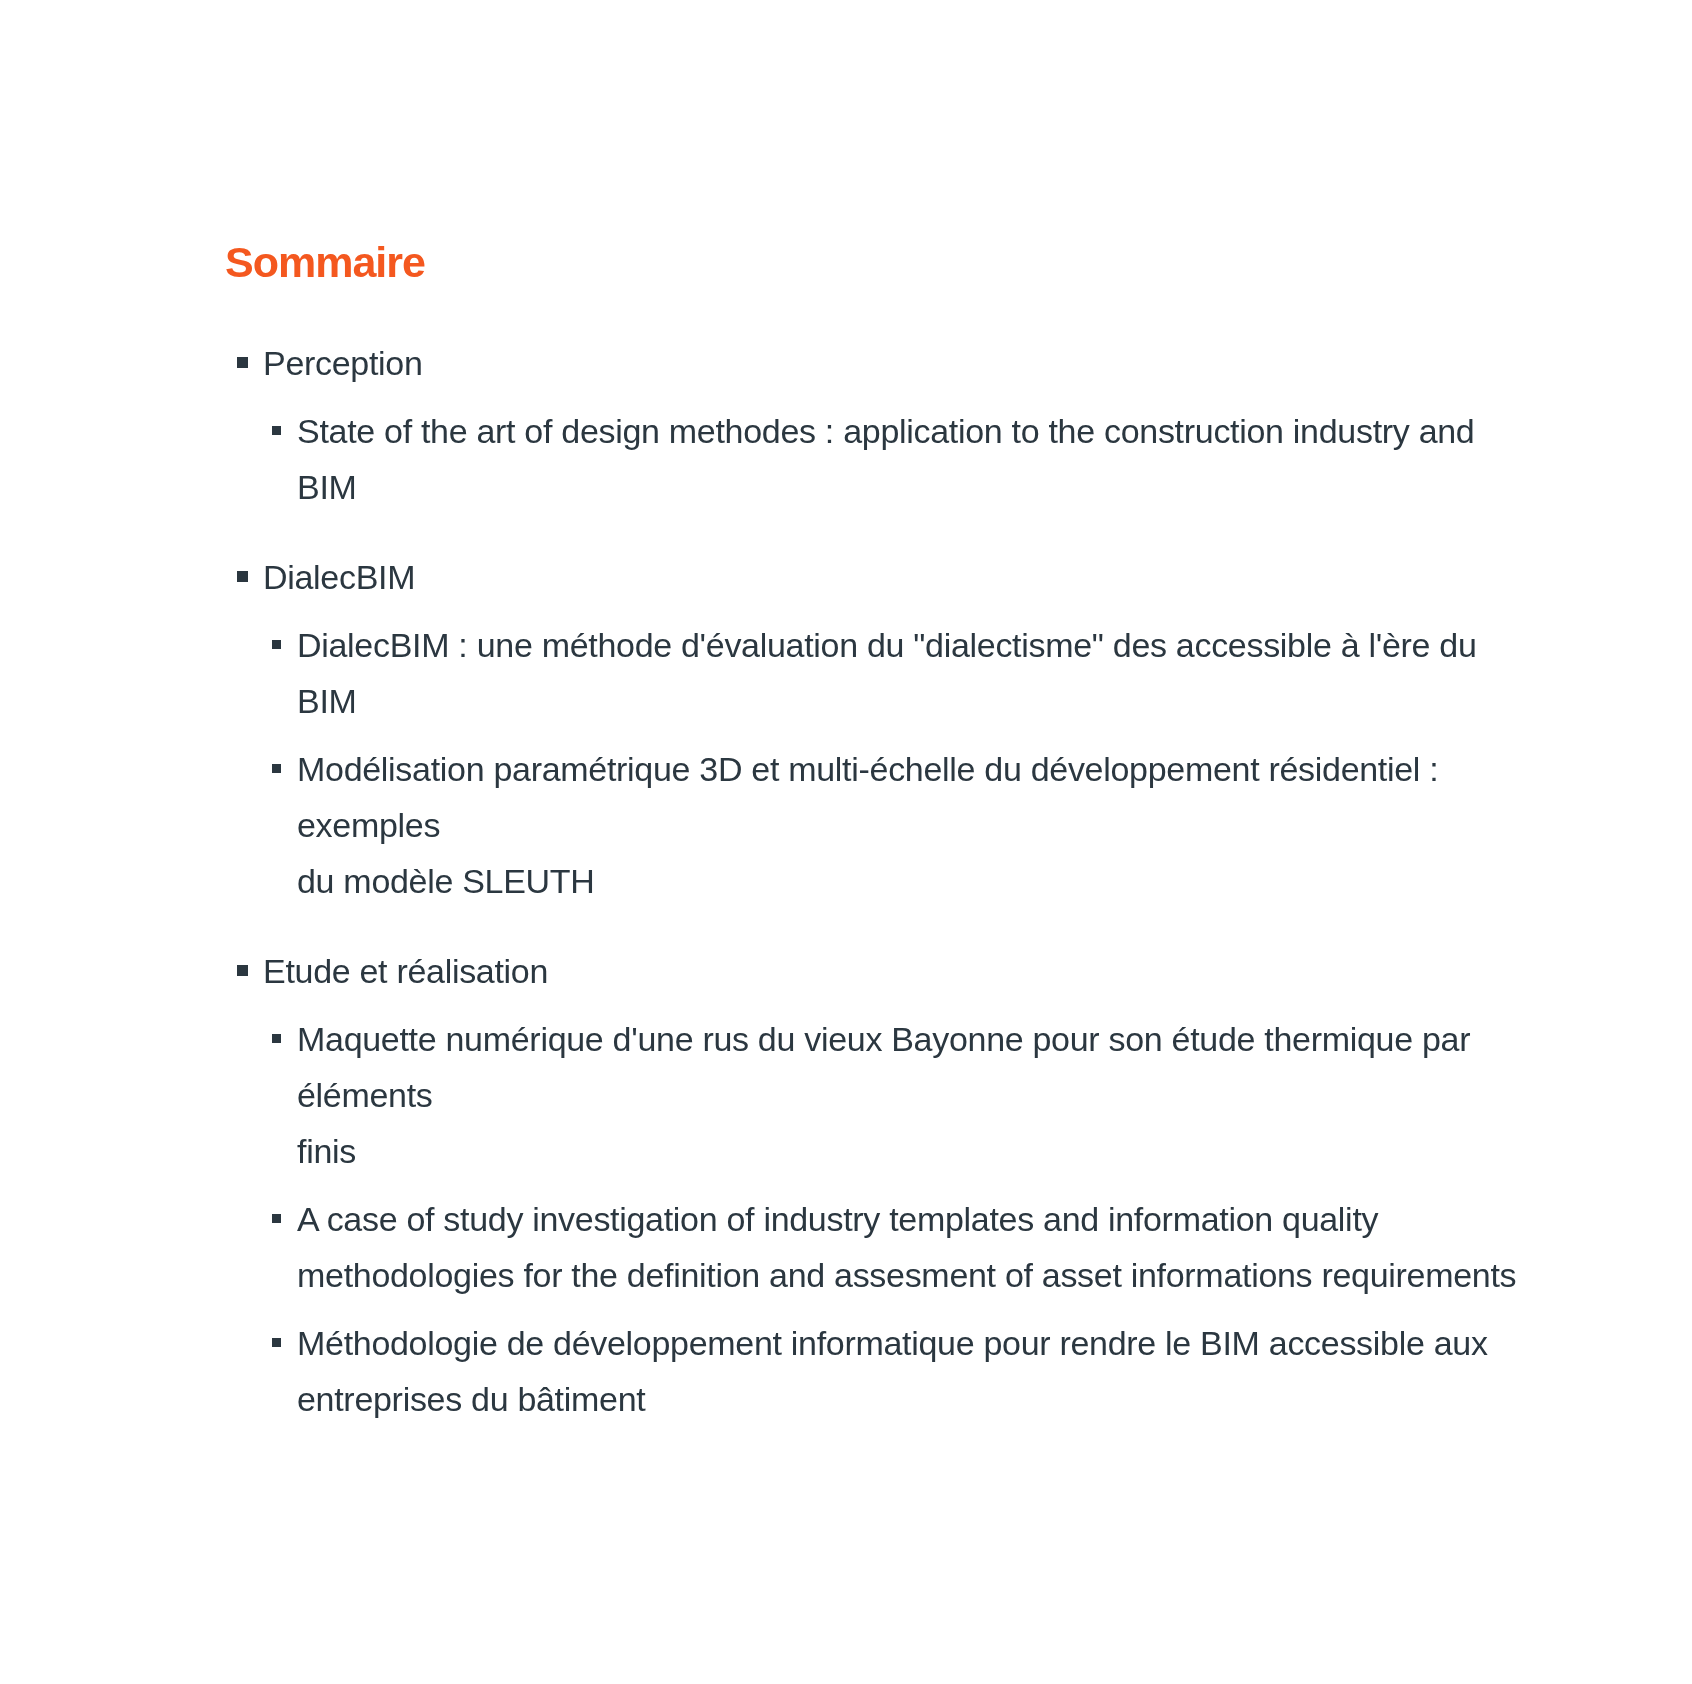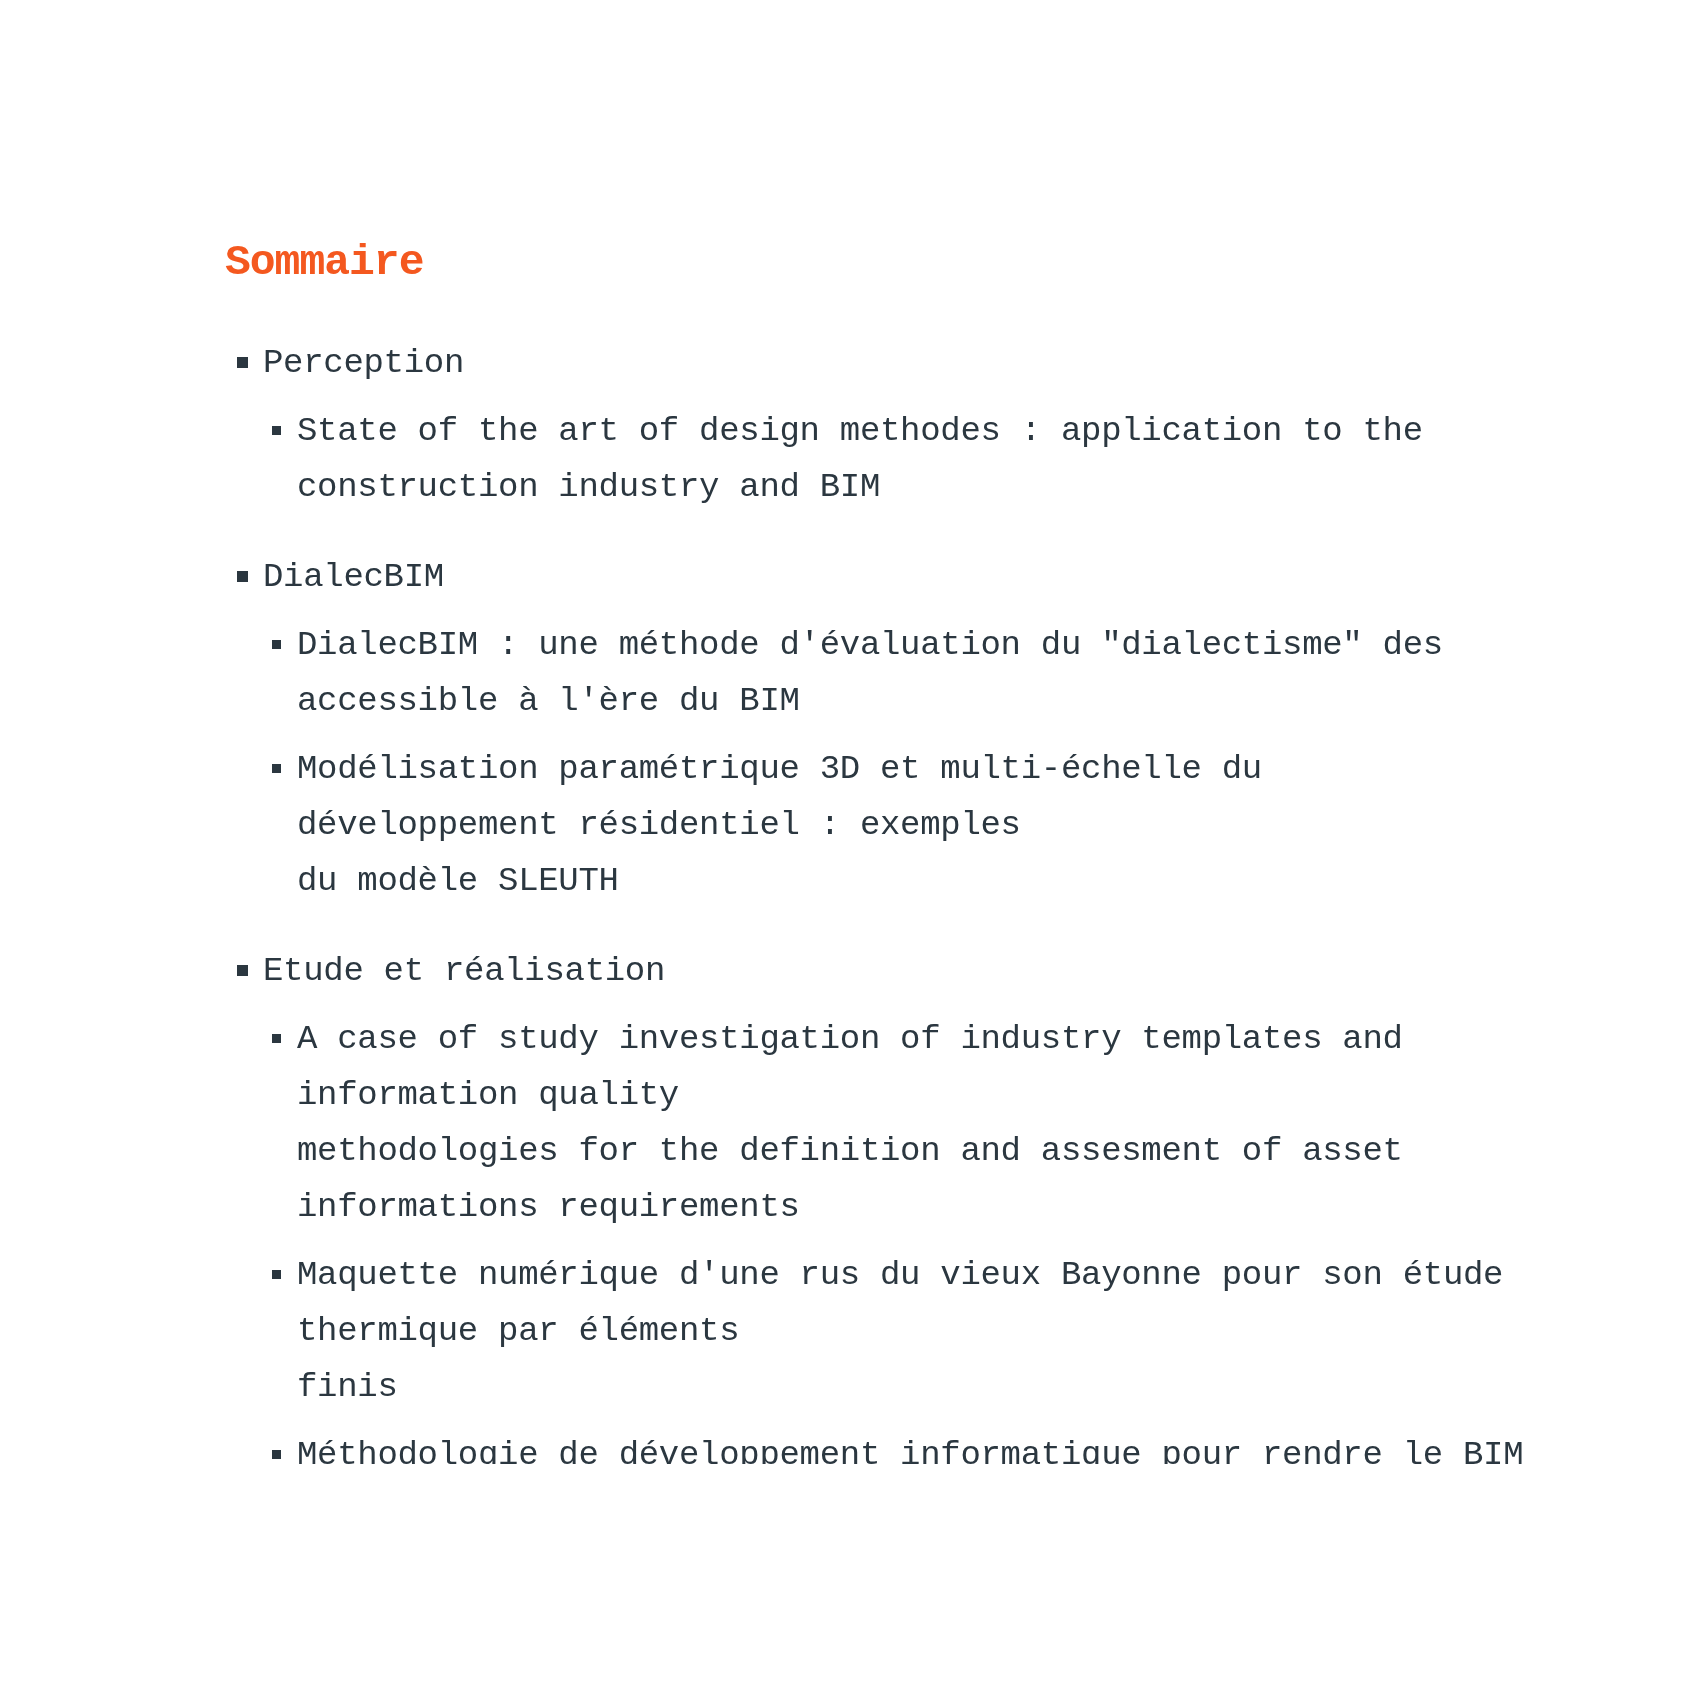--- a/index.html
+++ b/index.html
@@ -7,21 +7,21 @@
     padding: 0;
     background: #ffffff;
   }
   .slide {
     position: relative;
     width: 1692px;
     height: 1464px;
     background: var(--page-bg, #ffffff);
     box-sizing: border-box;
     padding: 240px 150px 0 225px;
-    font-family: Liberation Mono, monospace;
+    font-family: Liberation Sans, sans-serif;
     overflow: hidden;
   }
   .title {
     margin: 0 0 50px 0;
     font-size: 43px;
     line-height: 1.05;
     font-weight: bold;
     letter-spacing: -1px;
     color: var(--accent, #f4581f);
   }
@@ -99,27 +99,27 @@
     </li>
 
     <li class="sec">
       <div class="row">
         <span class="sq"></span>
         <span class="txt">Etude et réalisation</span>
       </div>
       <ul class="l2">
         <li class="row">
           <span class="sq sq2"></span>
-          <span class="txt">A case of study investigation of industry templates and information quality
-methodologies for the definition and assesment of asset informations requirements</span>
+          <span class="txt">Maquette numérique d'une rus du vieux Bayonne pour son étude thermique par éléments
+finis</span>
         </li>
         <li class="row">
           <span class="sq sq2"></span>
-          <span class="txt">Maquette numérique d'une rus du vieux Bayonne pour son étude thermique par éléments
-finis</span>
+          <span class="txt">A case of study investigation of industry templates and information quality
+methodologies for the definition and assesment of asset informations requirements</span>
         </li>
         <li class="row">
           <span class="sq sq2"></span>
           <span class="txt">Méthodologie de développement informatique pour rendre le BIM accessible aux
 entreprises du bâtiment</span>
         </li>
       </ul>
     </li>
 
   </ul>

